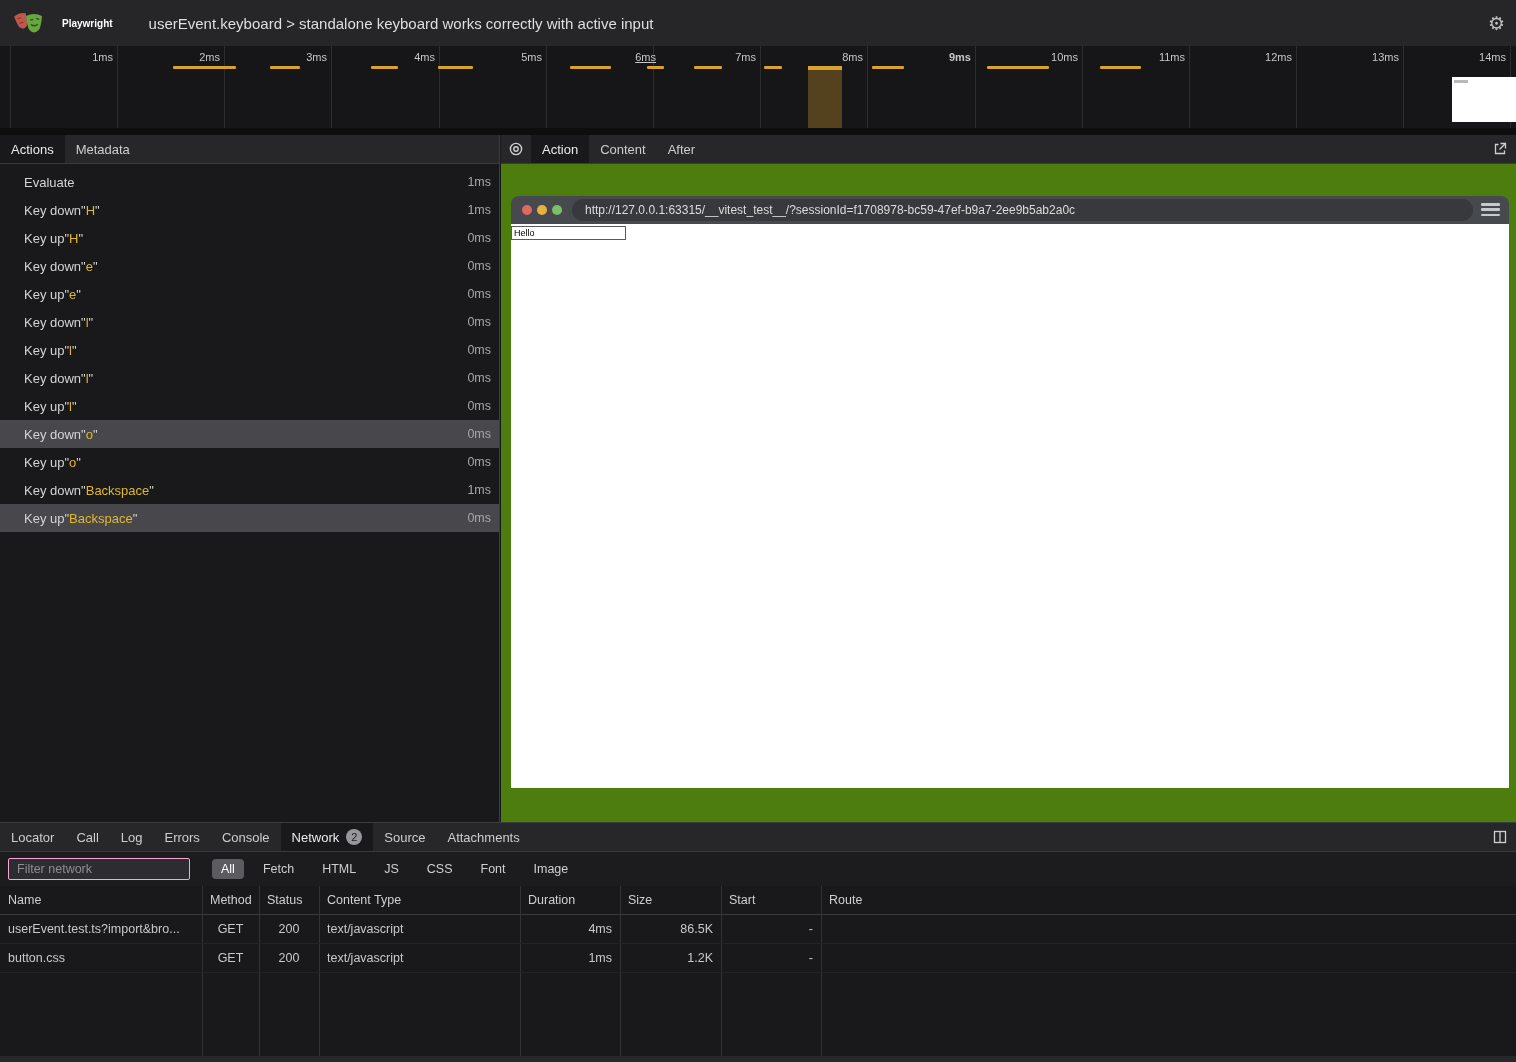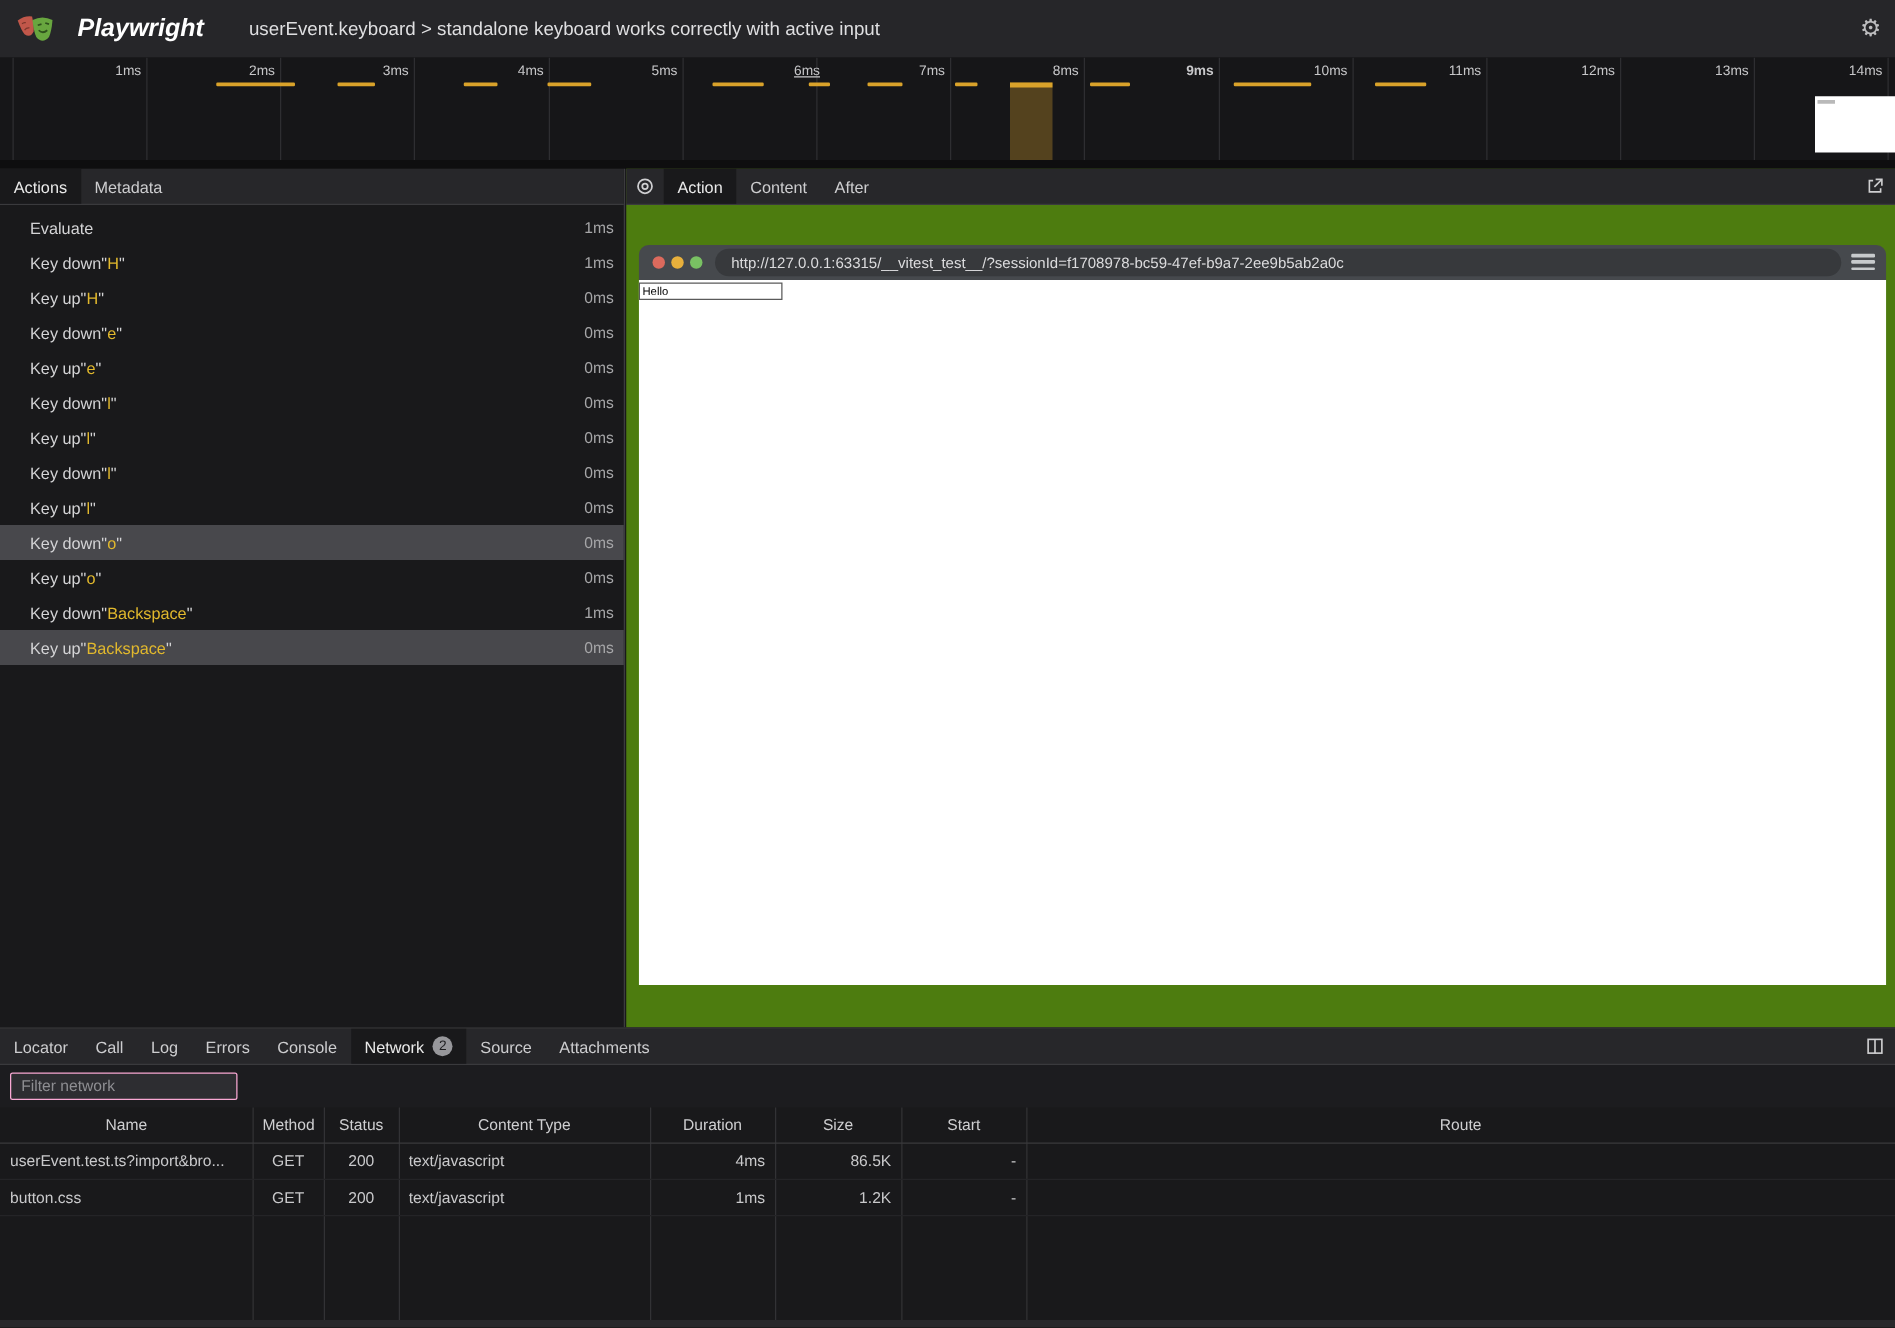--- a/index.html
+++ b/index.html
@@ -3,21 +3,21 @@
 <meta charset="utf-8">
 <style>
   html,body{margin:0;padding:0;width:1516px;height:1062px;background:#19191b;
     font-family:"Liberation Sans",sans-serif;overflow:hidden;}
   .app{position:relative;width:1516px;height:1062px;}
 
   
   .app-header{position:absolute;left:0;top:0;width:100%;height:46px;background:#262629;
     display:flex;align-items:center;}
   .logo{margin-left:13px;display:flex;align-items:center;}
-  .app-name{color:#ffffff;font-weight:bold;font-size:20px;margin-left:15px;font-style:italic;}
+  .app-name{color:#ffffff;font-weight:bold;font-size:10px;margin-left:15px;}
   .test-title{color:#dfdfe1;font-size:15px;margin-left:36px;}
   .gear{position:absolute;right:11px;top:50%;transform:translateY(-50%);color:#bdbdbf;
     font-size:19px;font-family:"DejaVu Sans",sans-serif;cursor:pointer;line-height:1;}
 
   
   .timeline{position:absolute;left:0;top:46px;width:100%;height:82px;background:#161618;overflow:hidden;}
   .tl-line{position:absolute;top:0;bottom:0;width:1px;background:#2e2e31;}
   .tl-label{position:absolute;top:5px;width:44px;margin-left:-48px;text-align:right;
     font-size:11px;color:#c7c7c9;}
   .tl-tick{position:absolute;top:20px;height:3px;background:#d9a22a;border-radius:1px;}
@@ -74,21 +74,21 @@
   .filter-row{height:34px;display:flex;align-items:center;background:#1c1c1f;}
   .filter-input{margin-left:8px;width:182px;height:22px;background:#2d2d31;border:1px solid #f9a8d4;
     color:#cfcfcf;font-size:12.5px;padding:0 8px;box-sizing:border-box;border-radius:2px;outline:none;}
   .filter-input::placeholder{color:#8e8e92;}
   .chips{display:flex;margin-left:22px;align-items:center;}
   .chip{padding:3px 9px;border-radius:4px;color:#cfcfd1;font-size:12.5px;margin-right:10px;cursor:pointer;}
   .chip.selected{background:#5b5b60;color:#ffffff;}
   .net-table{position:absolute;left:0;top:63px;right:0;bottom:0;}
   .net-vlines .v{position:absolute;top:0;bottom:6px;width:1px;background:#323235;}
   .net-header{display:flex;height:28px;border-bottom:1px solid #3a3a3d;font-size:12.5px;
-    color:#cfcfd1;align-items:center;position:relative;text-align:center;}
+    color:#cfcfd1;align-items:center;position:relative;}
   .hcell{box-sizing:border-box;padding:0 8px;overflow:hidden;white-space:nowrap;flex:none;}
   .net-row{display:flex;height:28px;align-items:center;font-size:12.5px;color:#c9c9cb;
     border-bottom:1px solid #242427;cursor:pointer;position:relative;}
   .cell{box-sizing:border-box;padding:0 8px;overflow:hidden;white-space:nowrap;flex:none;}
   .c-name{width:202px;}
   .c-method{width:57px;text-align:center;}
   .c-status{width:60px;text-align:center;}
   .c-type{width:201px;}
   .c-dur{width:100px;text-align:right;}
   .c-size{width:101px;text-align:right;}
@@ -382,20 +382,36 @@
 
         </div>
 
         <div class="tab">
           <span>Attachments</span>
 
         </div>
       </div>
     <div class="filter-row">
       <input class="filter-input" type="text" placeholder="Filter network" style="">
+      <div class="chips">
+
+          <span class="chip selected">All</span>
+
+          <span class="chip">Fetch</span>
+
+          <span class="chip">HTML</span>
+
+          <span class="chip">JS</span>
+
+          <span class="chip">CSS</span>
+
+          <span class="chip">Font</span>
+
+          <span class="chip">Image</span>
+        </div>
     </div>
     <div class="net-table">
       <div class="net-vlines">
 
       <div class="v" style="left: 202px;"></div>
           <div class="v" style="left: 259px;"></div>
           <div class="v" style="left: 319px;"></div>
           <div class="v" style="left: 520px;"></div>
           <div class="v" style="left: 620px;"></div>
           <div class="v" style="left: 721px;"></div>

